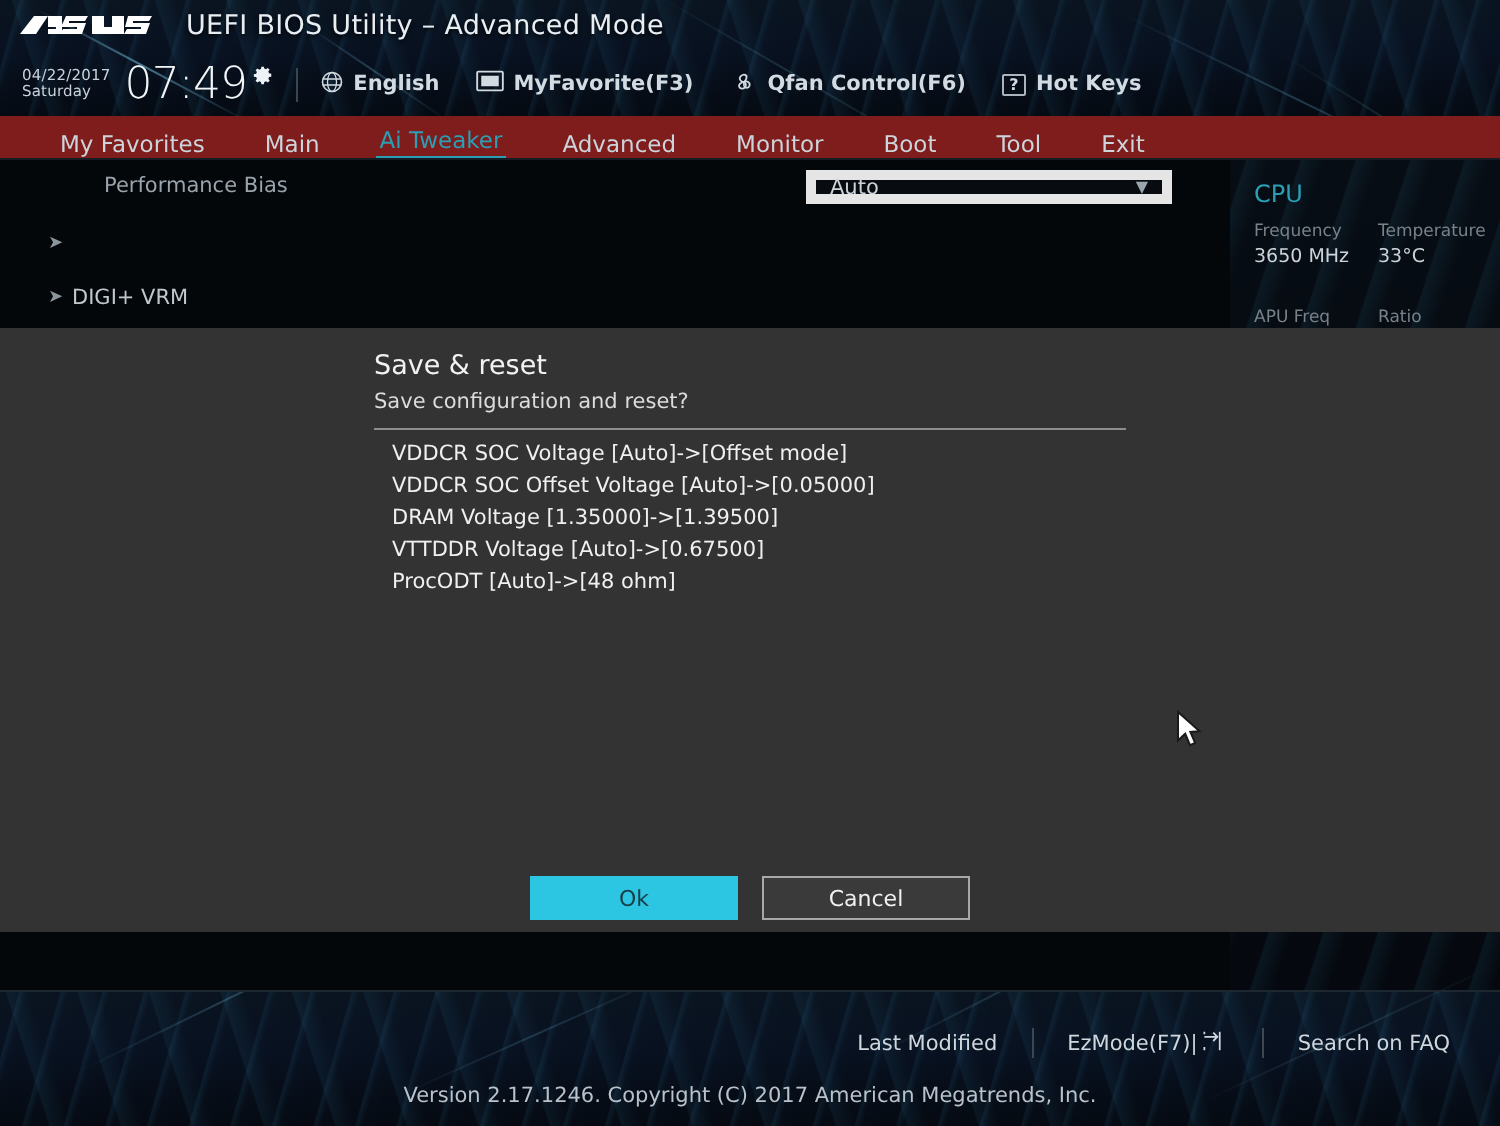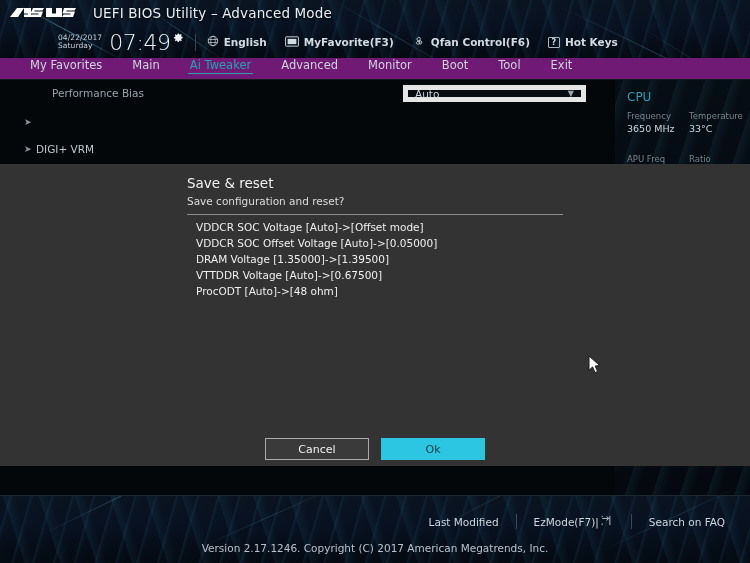--- a/index.html
+++ b/index.html
@@ -49,21 +49,21 @@
     margin-left: 9px; width: 70px; height: 15px; position: relative; flex: none;
   }
   .asus-logo svg { display: block; }
   #app-title {
     margin-left: 14px; color: #e9eef3; font-size: 13.5px; letter-spacing: .15px;
     text-shadow: 0 1px 2px rgba(0,0,0,.8);
   }
 
   #infobar {
     position: absolute; top: 26px; left: 0; width: 750px; height: 32px;
-    display: flex; align-items: center; z-index: 6; padding-left: 47px;
+    display: flex; align-items: center; z-index: 6;
   }
   .dt-block { margin-left: 11px; line-height: 1.05; flex: none; }
   .dt-date { color: #c8d2db; font-size: 7.5px; letter-spacing: .1px; }
   .dt-day  { color: #c8d2db; font-size: 7.5px; letter-spacing: .1px; }
   .clock {
     margin-left: 7px; color: #f2f6f9; font-size: 22px; font-weight: 300;
     letter-spacing: -.4px; line-height: 1; flex: none; position: relative; top: 1px;
   }
   .gear-ic { margin-left: 2px; flex: none; position: relative; top: -5px; cursor: pointer; }
   .vdiv { width: 1px; height: 17px; background: #3a464f; margin: 0 11px; flex: none; }
@@ -73,22 +73,22 @@
   }
   .hitem svg, .hitem .boxq { flex: none; }
   .boxq {
     width: 12px; height: 11px; border: 1px solid #aab4bc; color: #d3dbe2;
     font-size: 8px; line-height: 9px; text-align: center; border-radius: 1px;
   }
 
   
   #tabsbar {
     position: absolute; top: 58px; left: 0; width: 750px; height: 22px;
-    background: #701a75; border-bottom: 1px solid #161c23;
-    display: flex; align-items: flex-start; z-index: 5;
+    background: #7f1d1d; border-bottom: 1px solid #161c23;
+    display: flex; align-items: flex-end; z-index: 5;
   }
   .tab {
     color: #ccd4db; font-size: 11.5px; padding: 0 2px; margin: 0 13px;
     cursor: pointer; white-space: nowrap;
   }
   .tab:first-child { margin-left: 28px; }
   .tab.active {
     color: #2a9fb5; border-bottom: 1px solid #2a9fb5; padding-bottom: 1px;
   }
 
@@ -320,22 +320,22 @@
 
     <div class="m-list">
       <div class="m-li">VDDCR SOC Voltage [Auto]-&gt;[Offset mode]</div>
       <div class="m-li">VDDCR SOC Offset Voltage [Auto]-&gt;[0.05000]</div>
       <div class="m-li">DRAM Voltage [1.35000]-&gt;[1.39500]</div>
       <div class="m-li">VTTDDR Voltage [Auto]-&gt;[0.67500]</div>
       <div class="m-li">ProcODT [Auto]-&gt;[48 ohm]</div>
     </div>
 
     <div class="m-btns">
+      <div class="btn btn-ok">Ok</div>
       <div class="btn btn-cancel">Cancel</div>
-      <div class="btn btn-ok">Ok</div>
     </div>
   </div>
 
   <div id="footer">
     <div class="foot-line"></div>
     <div class="foot-row">
       <div class="fitem">Last Modified</div>
       <div class="fdiv"></div>
       <div class="fitem ez-ic">
         <span>EzMode(F7)|</span>

